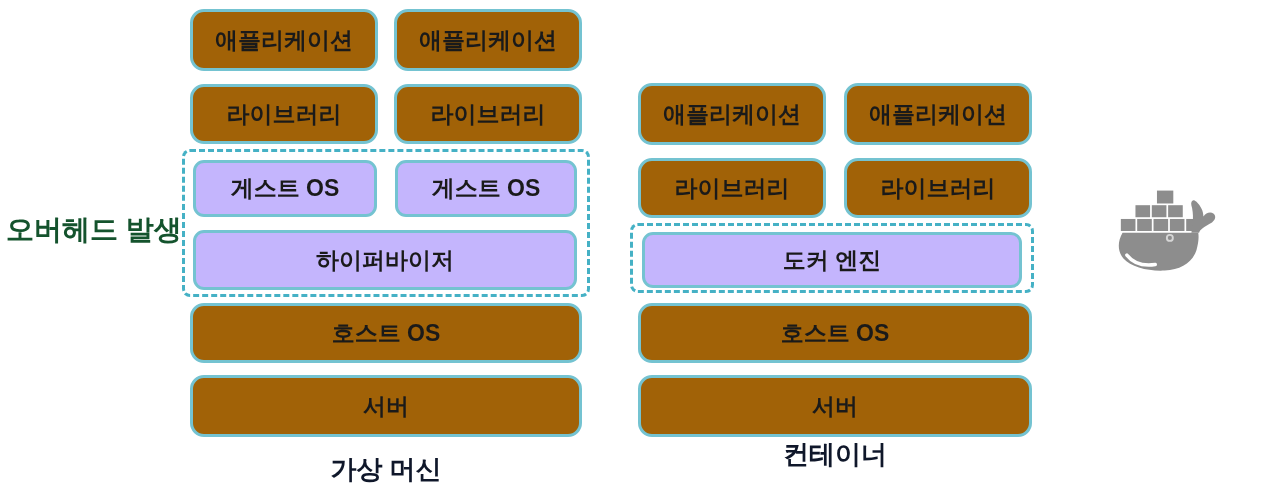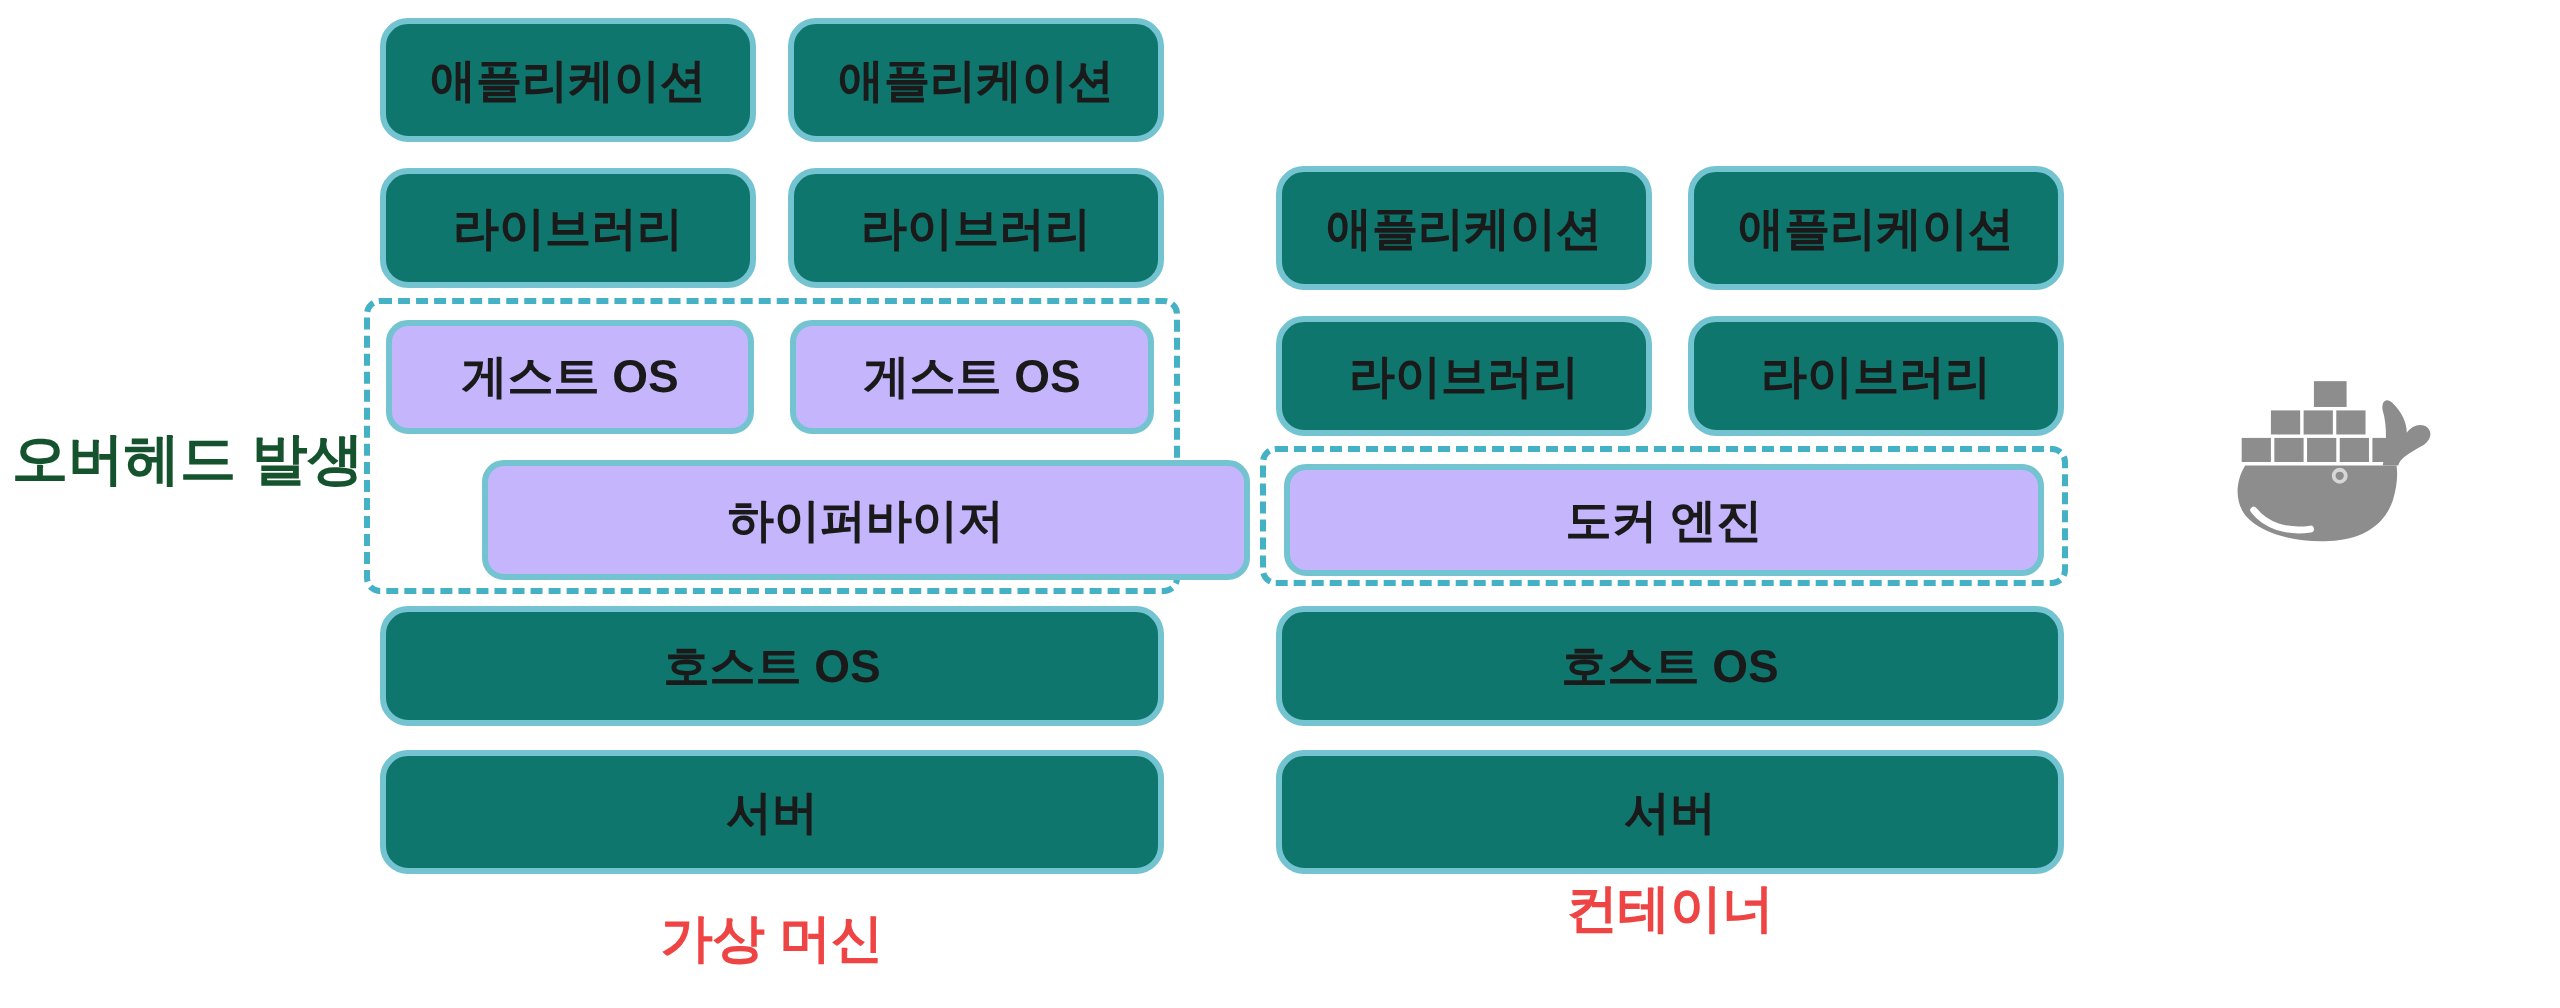--- a/index.html
+++ b/index.html
@@ -2,31 +2,31 @@
 <html><head>
 <meta charset="utf-8">
 <style>
   html,body{margin:0;padding:0;}
   body{
     width:1280px;height:504px;position:relative;background:#ffffff;
     font-family:"Liberation Sans","DejaVu Sans",sans-serif;overflow:hidden;
   }
   .box{
     position:absolute;box-sizing:border-box;
-    border:3px solid #74c3d1;border-radius:14px;background:#0f766e;
+    border:3px solid #74c3d1;border-radius:14px;background:#a16207;
     display:flex;align-items:center;justify-content:center;
     font-weight:700;font-size:23px;color:#1a1a1a;white-space:nowrap;
   }
   .gray{background:#c4b5fd;border-radius:11px;}
   .dashed{
     position:absolute;box-sizing:border-box;
     border:3px dashed #45b1c5;border-radius:8px;background:transparent;
   }
   .caption{
-    position:absolute;text-align:center;font-weight:700;font-size:26px;color:#ef4444;
+    position:absolute;text-align:center;font-weight:700;font-size:26px;color:#0f172a;
   }
   .overhead{
     position:absolute;left:6px;top:211px;width:172px;
     font-weight:700;font-size:28px;color:#14532d;white-space:nowrap;
   }
   .docker-logo{position:absolute;left:1093px;top:188px;width:152px;text-align:center;}
   .docker-word{
     font-weight:700;font-size:40px;color:#8a8a8a;letter-spacing:-1px;line-height:1;
     margin-top:-4px;
   }
@@ -41,21 +41,21 @@
 <div class="box" style="left:394px;top:9px;width:188px;height:62px;">애플리케이션</div>
 
 <div class="box" style="left:190px;top:84px;width:188px;height:60px;">라이브러리</div>
 <div class="box" style="left:394px;top:84px;width:188px;height:60px;">라이브러리</div>
 
 <div class="dashed" style="left:182px;top:149px;width:408px;height:148px;"></div>
 
 <div class="box gray" style="left:193px;top:160px;width:184px;height:57px;">게스트 OS</div>
 <div class="box gray" style="left:395px;top:160px;width:182px;height:57px;">게스트 OS</div>
 
-<div class="box gray" style="left:193px;top:230px;width:384px;height:60px;margin-left:48px;">하이퍼바이저</div>
+<div class="box gray" style="left:193px;top:230px;width:384px;height:60px;">하이퍼바이저</div>
 
 <div class="box" style="left:190px;top:303px;width:392px;height:60px;">호스트 OS</div>
 
 <div class="box" style="left:190px;top:375px;width:392px;height:62px;">서버</div>
 
 <div class="caption" style="left:190px;top:452px;width:392px;">가상 머신</div>
 
 <div class="box" style="left:638px;top:83px;width:188px;height:62px;">애플리케이션</div>
 <div class="box" style="left:844px;top:83px;width:188px;height:62px;">애플리케이션</div>
 

